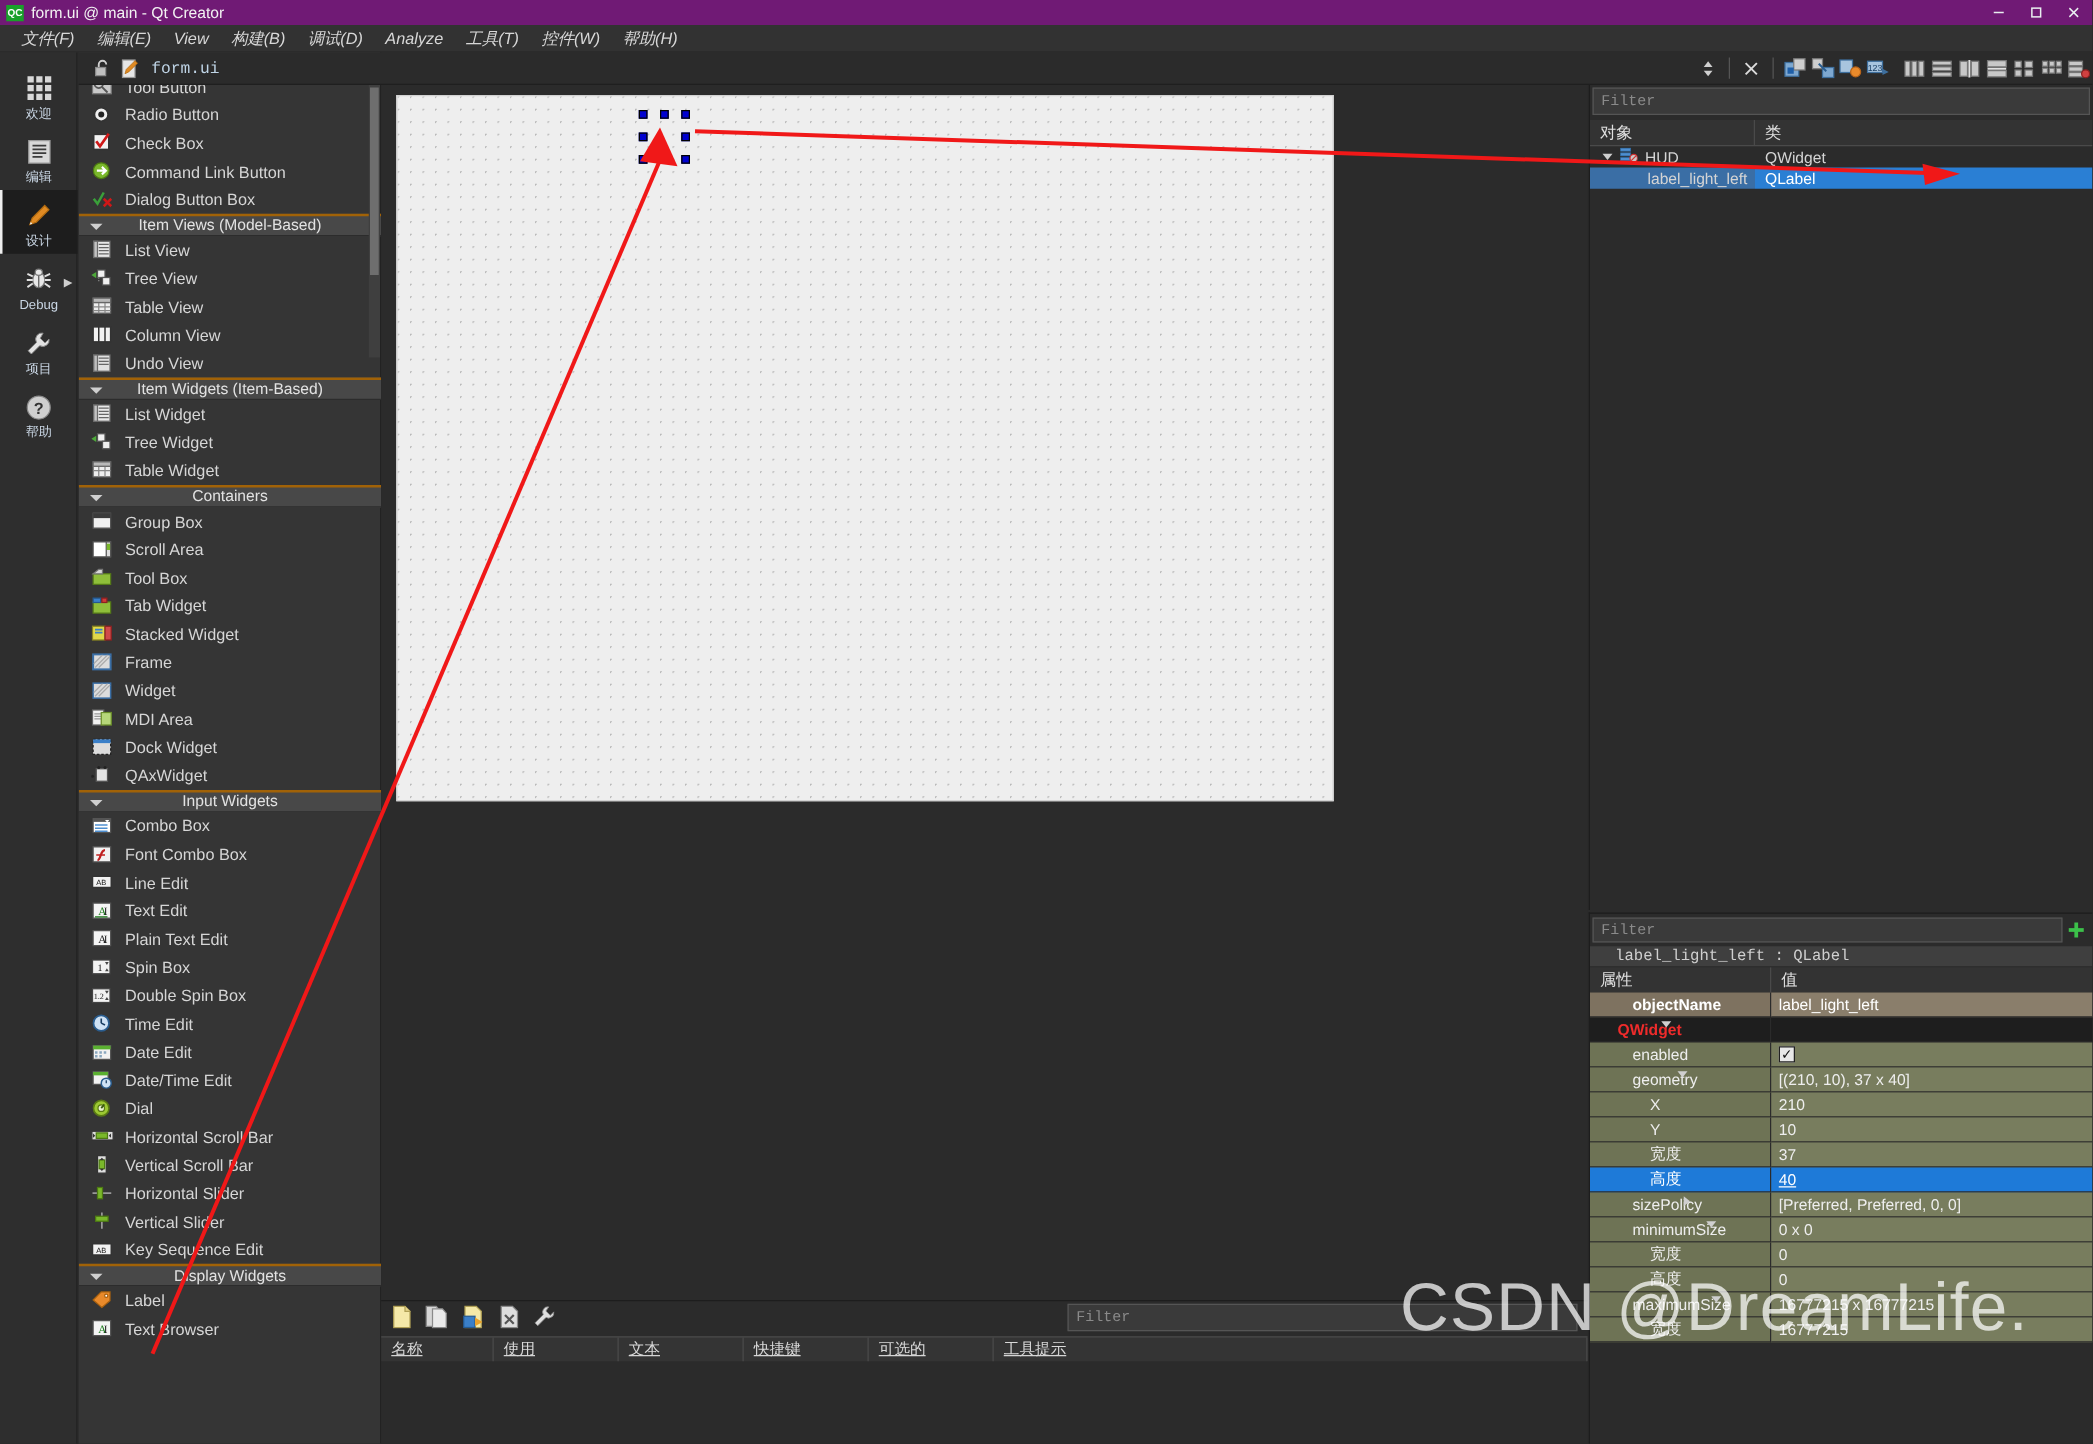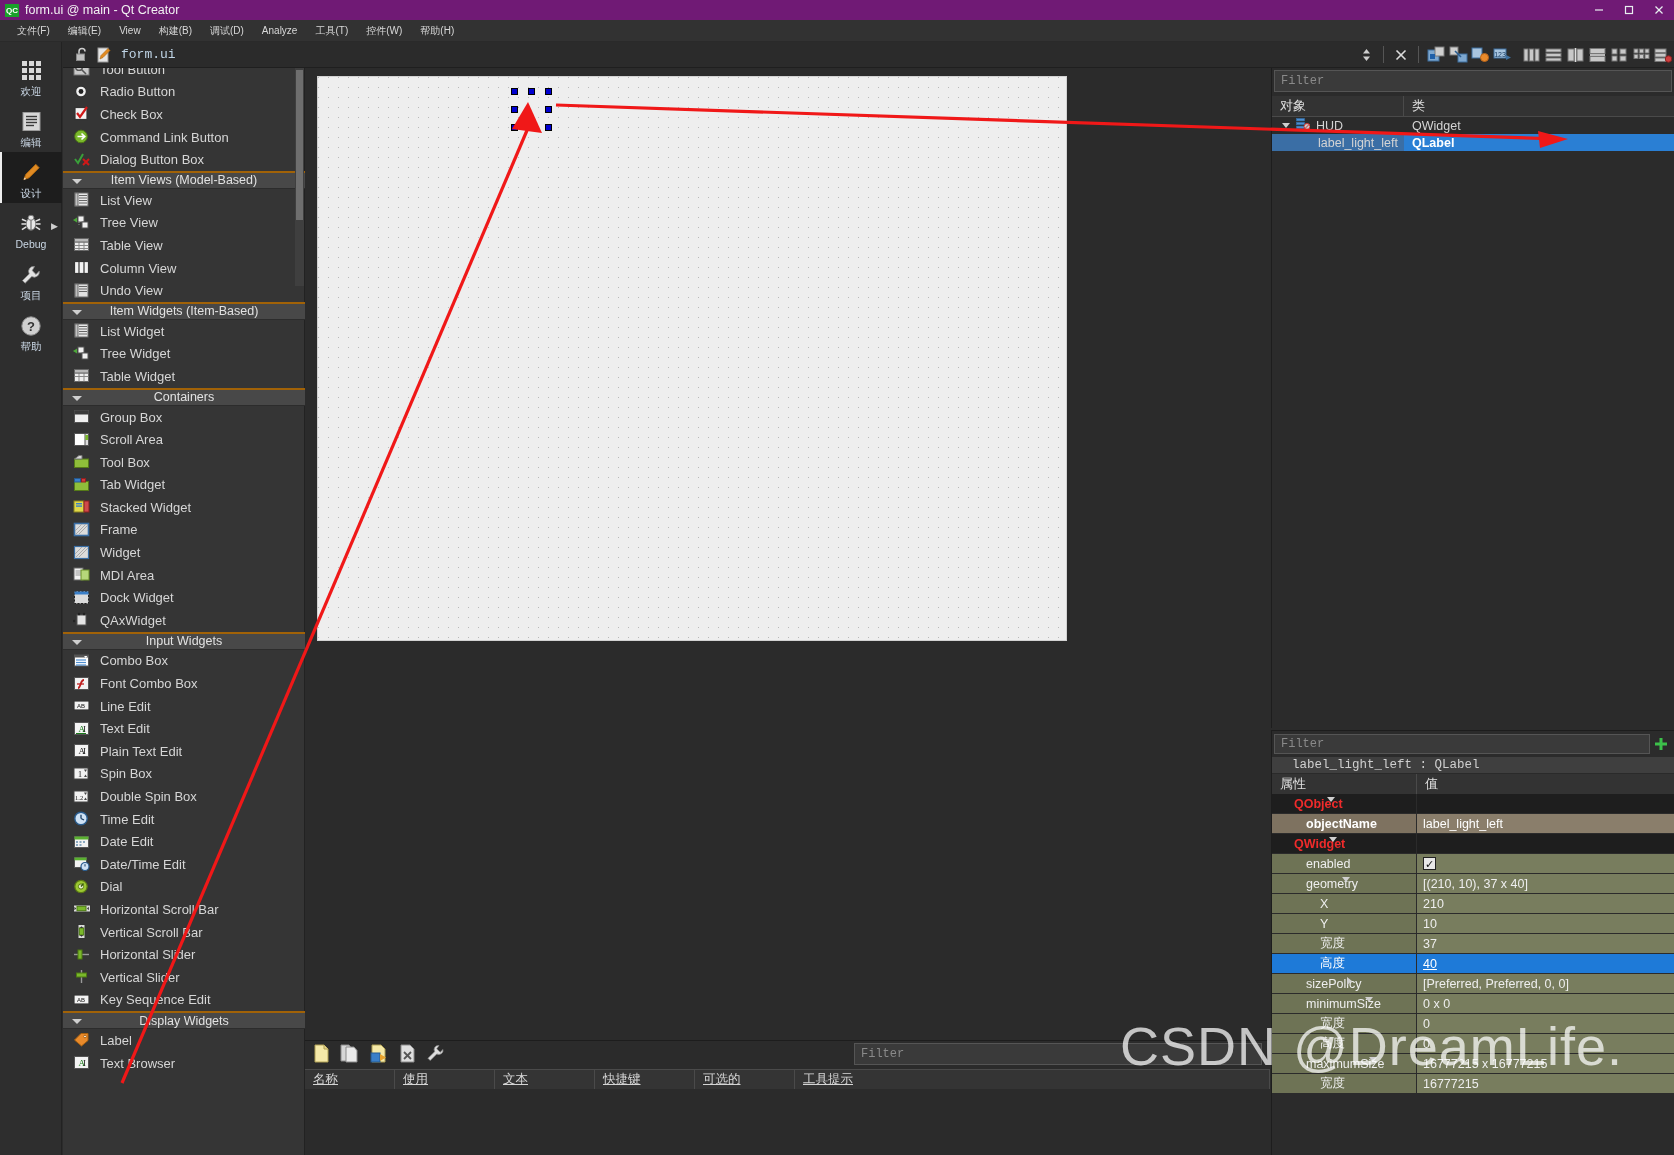--- a/index.html
+++ b/index.html
@@ -28,21 +28,21 @@
   .tb-btn { width:30px; height:20px; display:flex; align-items:center; justify-content:center; }
   .tb-btn svg { display:block; }
 
   
   .menubar {
     position:absolute; left:0; top:20px; width:1674px; height:22px;
     background:#323232; display:flex; align-items:center; padding-left:8px;
     border-bottom:1px solid #2a2a2a;
   }
   .menu-item {
-    padding:2px 9px; font-size:10px; color:#d8d8d8; white-space:nowrap;
+    padding:2px 9px; font-size:13px; color:#d8d8d8; white-space:nowrap;font-style:italic;
   }
 
   
   .modebar {
     position:absolute; left:0; top:42px; width:62px; height:1113px;
     background:#2e2e2e; border-right:1px solid #222;
   }
   .mode {
     width:62px; height:51px; padding-top:5px;
     display:flex; flex-direction:column; align-items:center; justify-content:center;
@@ -143,21 +143,21 @@
     font-family:"Liberation Mono", monospace; font-size:12px;
   }
   .oi-head { display:flex; height:21px; margin-top:4px; background:#333; border-bottom:1px solid #4a4a4a; }
   .oi-head div { font-size:13px; color:#e0e0e0; padding-left:8px; display:flex; align-items:center; }
   .oi-head .c1 { width:132px; border-right:1px solid #4a4a4a; }
   .oi-head .c2 { flex:1; }
   .oi-row { display:flex; height:17px; font-size:12.5px; }
   .oi-row .c1 { width:132px; display:flex; align-items:center; }
   .oi-row .c2 { flex:1; padding-left:8px; display:flex; align-items:center; }
   .oi-row.selected .c1 { background:#3a6ea5; }
-  .oi-row.selected .c2 { background:#2a7fd4; color:#fff;font-weight:bold; }
+  .oi-row.selected .c2 { background:#2a7fd4; color:#fff; }
 
   
   .propeditor {
     position:absolute; left:1271px; top:730px; width:403px; height:425px;
     background:#2b2b2b; border-left:1px solid #1d1d1d; border-top:1px solid #1d1d1d;
   }
   .pe-filterrow { display:flex; align-items:center; height:22px; margin:2px; }
   .pe-filter {
     flex:1; height:20px; background:#3a3a3a; border:1px solid #555; color:#8a8a8a;
     display:flex; align-items:center; padding-left:6px;
@@ -973,28 +973,20 @@
           <rect x="1" y="5.5" width="12" height="3" fill="#3cc04a"></rect>
         </svg>
       </div>
     </div>
     <div class="pe-objline">label_light_left : QLabel</div>
     <div class="pe-head">
       <div class="c1">属性</div>
       <div class="c2">值</div>
     </div>
     <div id="pe-rows">
-        <div class="pe-row grp">
-          <div class="c1">
-            <span class="ind0">QObject<span class="pe-tri-d"></span></span>
-          </div>
-          <div class="c2">
-            <span></span>
-          </div>
-        </div>
         <div class="pe-row alt1">
           <div class="c1">
             <span class="ind1">objectName</span>
           </div>
           <div class="c2">
             <span>label_light_left</span>
           </div>
         </div>
         <div class="pe-row grp">
           <div class="c1">

